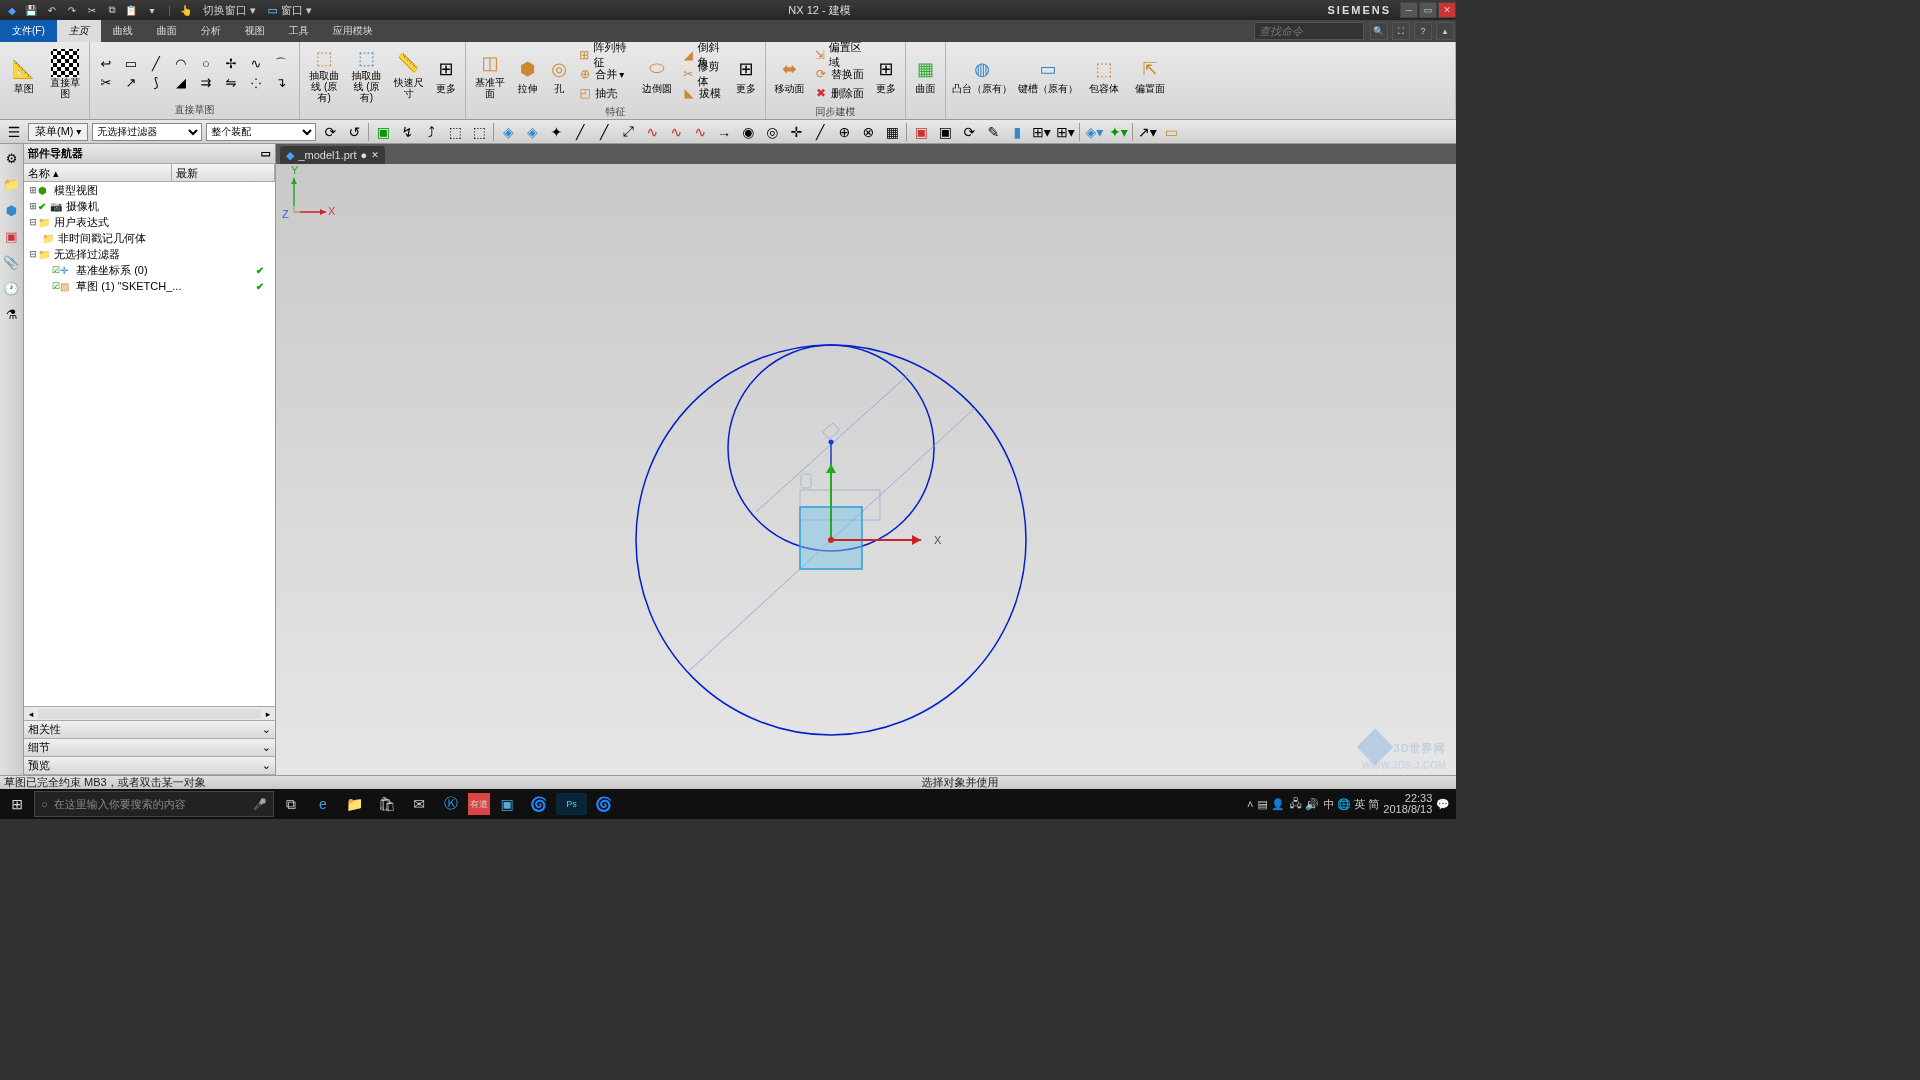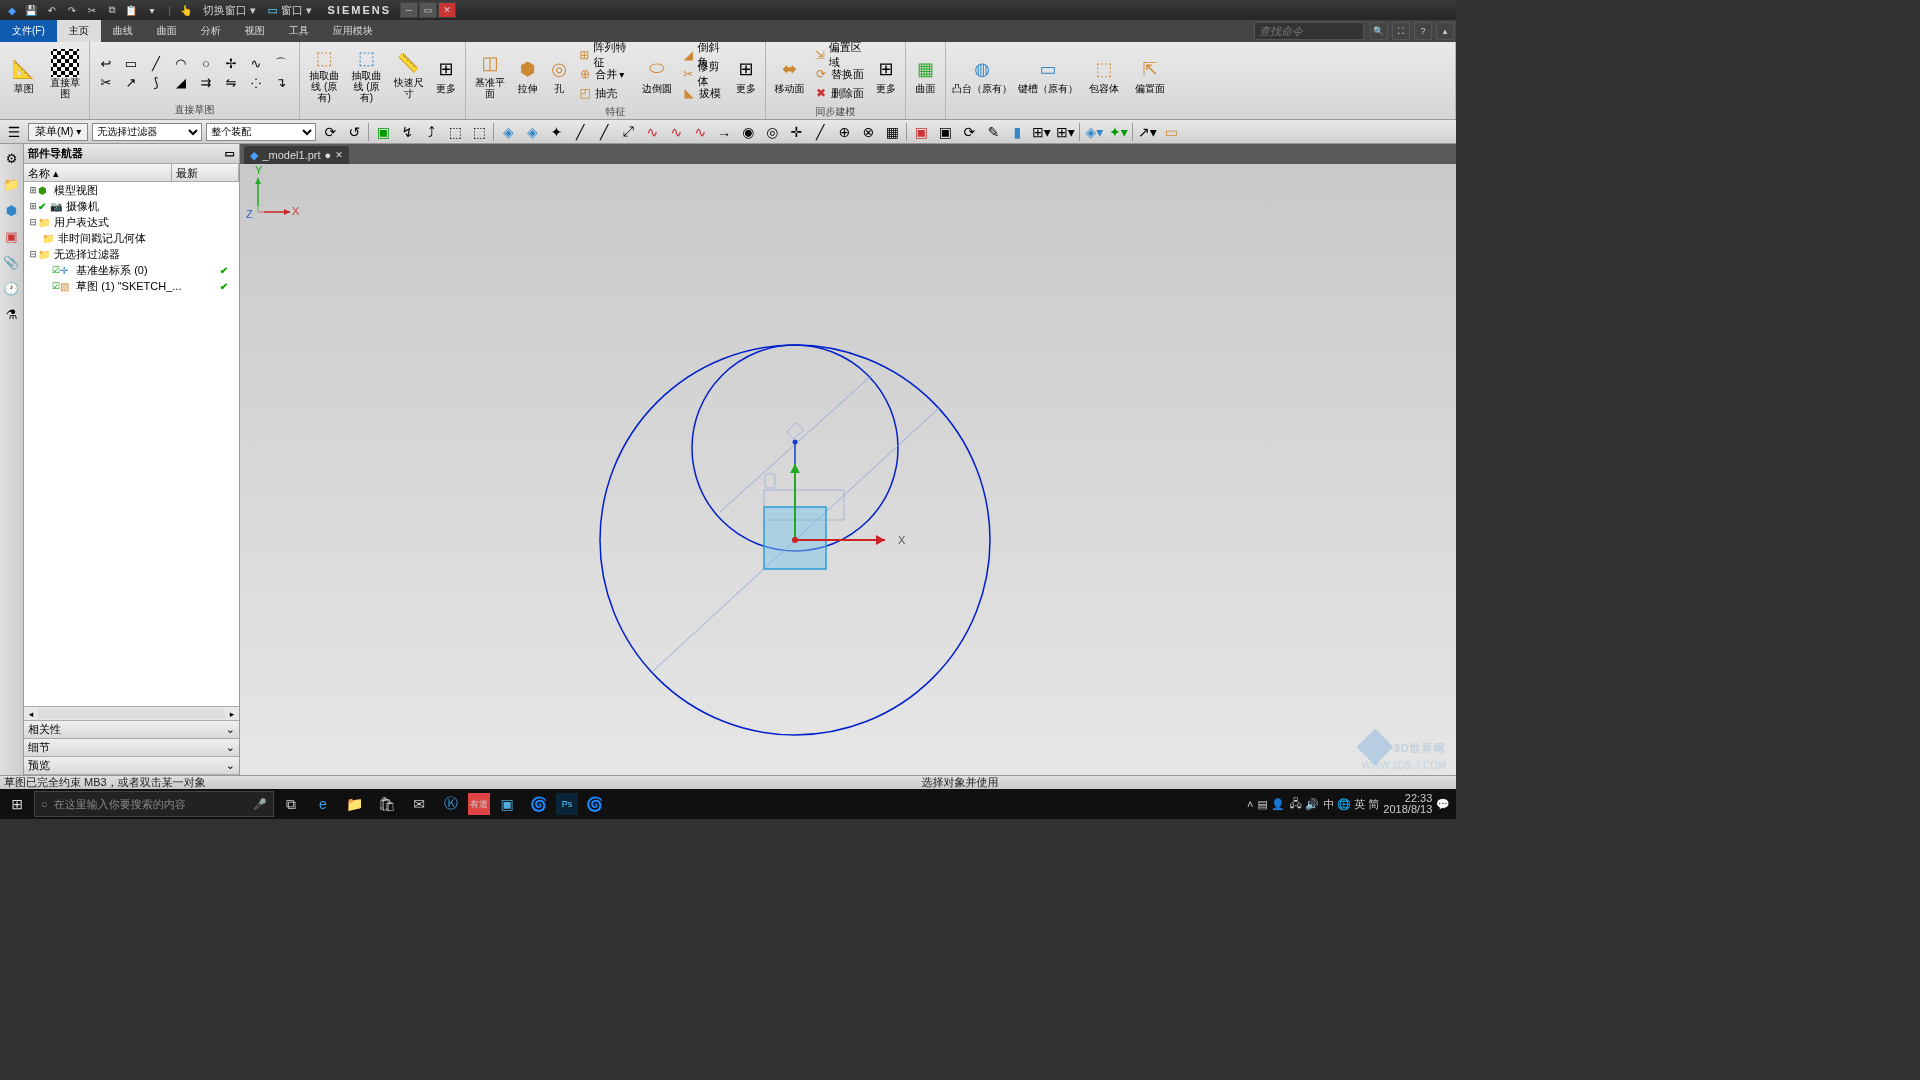--- a/index.html
+++ b/index.html
@@ -14,21 +14,21 @@
 .titlebar .winbtns { display: flex; }
 .titlebar .winbtn { width: 18px; height: 16px; display: flex; align-items: center; justify-content: center; cursor: pointer; font-size: 9px; border: 1px solid #444; margin-left: 1px; background: #555; }
 .titlebar .winbtn.red { background: #cc3333; }
 .titlebar .sep { margin: 0 4px; color: #666; }
 .titlebar .menuitem { padding: 0 4px; cursor: pointer; }
 
 
 .menubar { height: 22px; background: #454545; display: flex; align-items: stretch; }
 .menubar .tab { padding: 0 12px; display: flex; align-items: center; color: #ddd; cursor: pointer; font-size: 10px; }
 .menubar .tab.file { background: #0f5bb0; color: #fff; }
-.menubar .tab.active { background: #dcdcdc; color: #000; }
+.menubar .tab.active { background: #dcdcdc; color: #000; font-style: italic; }
 .menubar .spacer { flex: 1; }
 .menubar .search { width: 110px; height: 18px; margin: 2px 4px; background: #333; border: 1px solid #555; color: #888; padding: 0 4px; font-style: italic; }
 .menubar .iconbtn { width: 18px; height: 18px; margin: 2px 2px; display: flex; align-items: center; justify-content: center; cursor: pointer; color: #ccc; border: 1px solid #555; background: #444; font-size: 9px; }
 
 
 .ribbon { height: 78px; background: linear-gradient(to bottom, #e9e9e9, #d6d6d6); display: flex; border-bottom: 1px solid #999; }
 .ribbon-group { border-right: 1px solid #b5b5b5; display: flex; flex-direction: column; padding: 2px 4px; }
 .ribbon-group .row { display: flex; align-items: center; gap: 2px; }
 .ribbon-group .title { text-align: center; font-size: 10px; color: #444; padding-top: 1px; }
 .bigbtn { display: flex; flex-direction: column; align-items: center; justify-content: center; width: 44px; height: 60px; cursor: pointer; border: 1px solid transparent; }
@@ -46,21 +46,21 @@
 .toolbar2 select { height: 18px; font-size: 10px; border: 1px solid #888; background: #fff; }
 .toolbar2 .tico { width: 20px; height: 20px; display: flex; align-items: center; justify-content: center; cursor: pointer; font-size: 14px; border: 1px solid transparent; }
 .toolbar2 .tsep { width: 1px; height: 18px; background: #999; }
 
 
 .main { display: flex; height: calc(100% - 20px - 22px - 78px - 24px - 14px - 30px); }
 .leftbar { width: 24px; background: linear-gradient(to right, #e0e0e0, #ccc); border-right: 1px solid #999; display: flex; flex-direction: column; align-items: center; padding-top: 4px; gap: 6px; }
 .leftbar .lico { width: 20px; height: 20px; display: flex; align-items: center; justify-content: center; cursor: pointer; font-size: 13px; }
 
 
-.navpanel { width: 216px; background: #eaeaea; border-right: 1px solid #999; display: flex; flex-direction: column; }
+.navpanel { width: 252px; background: #eaeaea; border-right: 1px solid #999; display: flex; flex-direction: column; }
 .navpanel .hdr { height: 20px; background: linear-gradient(to bottom, #e9e9e9, #d0d0d0); border-bottom: 1px solid #aaa; display: flex; align-items: center; padding: 0 4px; font-size: 11px; font-weight: bold; }
 .navpanel .hdr .sp { flex: 1; }
 .navpanel .cols { height: 18px; background: linear-gradient(to bottom, #f5f5f5, #dedede); border-bottom: 1px solid #aaa; display: flex; font-size: 10px; }
 .navpanel .cols .col { border-right: 1px solid #aaa; padding: 2px 4px; }
 .navpanel .tree { flex: 1; background: #fff; overflow: auto; font-size: 11px; }
 .navpanel .tree-row { display: flex; align-items: center; height: 16px; padding-left: 4px; }
 .navpanel .tree-row .exp { width: 10px; text-align: center; color: #555; cursor: pointer; font-size: 9px; }
 .navpanel .tree-row .chk { width: 12px; color: #0a0; font-weight: bold; font-size: 10px; }
 .navpanel .tree-row .tico2 { width: 14px; margin-right: 2px; font-size: 10px; }
 .navpanel .tree-row .status { width: 30px; text-align: center; color: #0a0; font-weight: bold; font-size: 10px; }
@@ -110,20 +110,21 @@
     <span class="qat-icon">↷</span>
     <span class="qat-icon">✂</span>
     <span class="qat-icon">⧉</span>
     <span class="qat-icon">📋</span>
     <span class="qat-icon">▾</span>
     <span class="sep">|</span>
     <span class="qat-icon">👆</span>
     <span class="menuitem"><span>切换窗口</span> ▾</span>
     <span class="menuitem"><span style="color:#6cf">▭</span> <span>窗口</span> ▾</span>
   </div>
+  <div class="center">NX 12 - 建模</div>
   <div class="brand">SIEMENS</div>
   <div class="winbtns">
     <div class="winbtn">─</div>
     <div class="winbtn">▭</div>
     <div class="winbtn red">✕</div>
   </div>
 </div>
 
 <div class="menubar">
   <div class="tab file">文件(F)</div>
@@ -508,21 +509,21 @@
     </div>
   <div class="tb-ico">⧉</div>
   <div class="tb-ico" style="color:#3a9de8">e</div>
   <div class="tb-ico" style="color:#e8c050">📁</div>
   <div class="tb-ico">🛍</div>
   <div class="tb-ico">✉</div>
   <div class="tb-ico" style="color:#3a9de8">Ⓚ</div>
   <div class="tb-ico" style="background:#d44;width:22px;height:22px;font-size:9px">有道</div>
   <div class="tb-ico" style="color:#5ad">▣</div>
   <div class="tb-ico" style="color:#d5d">🌀</div>
-  <div class="tb-ico" style="background:#0a2438;color:#5cf;width:22px;height:22px;font-size:9px">Ps</div>
+  <div class="tb-ico" style="background:#0a2438;color:#5cf;width:31px;height:22px;font-size:9px">Ps</div>
   <div class="tb-ico" style="color:#d5d">🌀</div>
   <div class="tb-sp"></div>
   <div class="tray">
     <span>˄</span>
     <span>▤</span>
     <span>👤</span>
     <span>🖧</span>
     <span>🔊</span>
     <span>中 🌐 英 简</span>
     <div class="clock">

